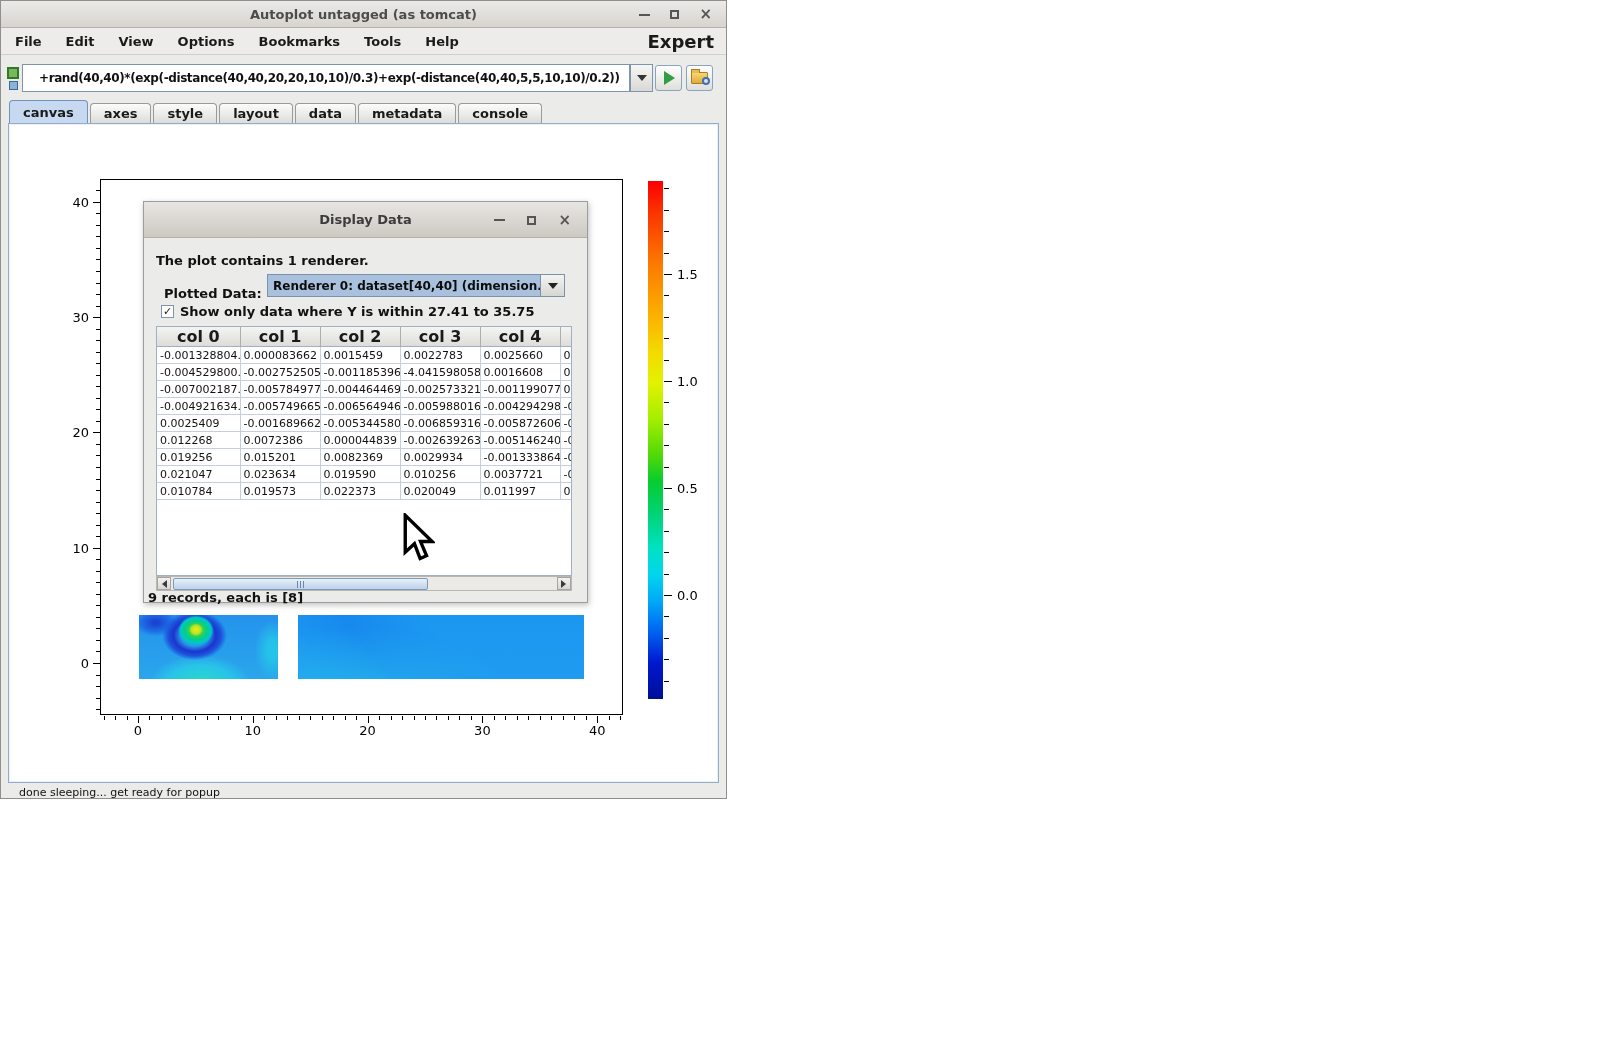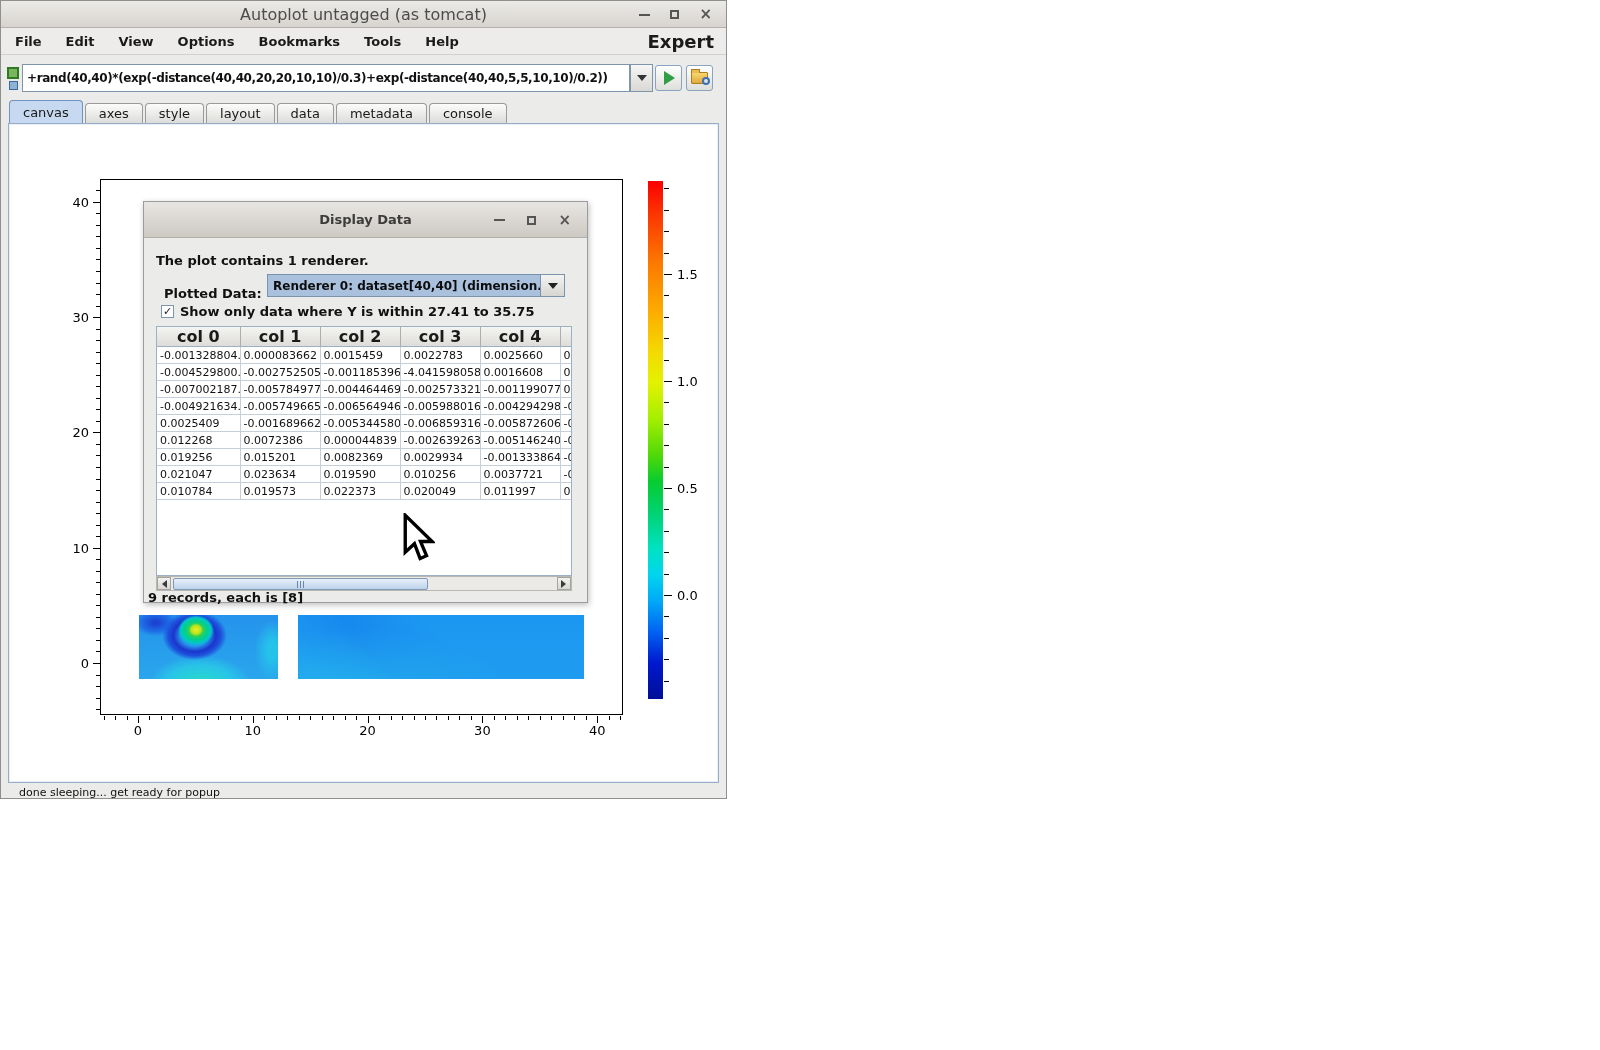--- a/index.html
+++ b/index.html
@@ -5,61 +5,61 @@
   * { margin:0; padding:0; box-sizing:border-box; }
   html,body { width:1600px; height:1050px; background:#ffffff;
     font-family:"DejaVu Sans","Liberation Sans",sans-serif; }
   #window { position:absolute; left:0; top:8; width:727px; height:799px;
     background:#ebebe9; border:1px solid #8f8f8f; }
 
   
   .titlebar { position:absolute; left:0; top:0; width:725px; height:27px;
     background:linear-gradient(#eceae7,#d7d4cf); border-bottom:1px solid #b5b2ac;
     display:flex; align-items:center; justify-content:center; }
-  .titlebar .wtitle { font-size:16px; font-weight:normal; color:#4c4c4c; }
+  .titlebar .wtitle { font-size:13px; font-weight:bold; color:#4c4c4c; }
   .winbtns { position:absolute; right:14px; top:0; height:27px; display:flex; align-items:center; gap:20px; }
   .btn-min  { width:11px; height:2px; background:#555; }
   .btn-max  { width:9px; height:9px; border:2px solid #555; }
   .btn-close{ font-size:15px; font-weight:bold; color:#555; line-height:1; }
 
   
   .menubar { position:absolute; left:0; top:27px; width:725px; height:27px;
     background:#edecea; border-bottom:1px solid #d2d0cc;
     display:flex; align-items:center; padding:0 12px 0 14px; gap:24px; }
   .menubar .mitem { font-size:13px; font-weight:bold; color:#1a1a1a; }
   .menubar .mexpert { margin-left:auto; font-size:18px; font-weight:bold; color:#1a1a1a; }
 
   
   .led-green { position:absolute; left:6px; top:66px; width:12px; height:12px;
     background:#79b75c; border:2px solid #2f7a22; }
   .led-blue  { position:absolute; left:8px; top:80px; width:9px; height:9px;
     background:#8cb2d6; border:1px solid #3b6a9a; }
   .urifield { position:absolute; left:21px; top:63px; width:608px; height:28px;
     background:#fff; border:1px solid #7f95ab; display:flex; align-items:center; overflow:hidden; }
   .urifield .uritext { font-size:12px; font-weight:bold; letter-spacing:-0.4px;
-    color:#111; white-space:nowrap; padding-left:4px; }
+    color:#111; white-space:nowrap; padding-left:16px; }
   .uriarrow { position:absolute; left:629px; top:63px; width:23px; height:28px;
     background:linear-gradient(#f6f6f4,#d9d8d4); border:1px solid #7f95ab;
     display:flex; align-items:center; justify-content:center; }
   .tri-down { width:0; height:0; border:5px solid transparent; border-top:6px solid #333; margin-top:5px; }
   .toolbtn { position:absolute; top:64px; width:27px; height:26px; border:1px solid #8aa3c0;
     border-radius:3px; background:linear-gradient(#ffffff,#dededa);
     display:flex; align-items:center; justify-content:center; }
   .play-tri { width:0; height:0; border-top:7px solid transparent; border-bottom:7px solid transparent;
     border-left:11px solid #2f9e44; margin-left:2px; }
   .folder { position:relative; width:17px; height:12px;
     background:linear-gradient(#f7d66f,#e2a93d); border:1px solid #a97f1f; border-radius:1px; }
   .folder:before { content:""; position:absolute; left:-1px; top:-4px; width:7px; height:3px;
     background:#e9bd52; border:1px solid #a97f1f; border-bottom:none; }
   .mag { position:absolute; right:-3px; bottom:-2px; width:8px; height:8px;
     border:2px solid #3f6fb5; border-radius:50%; background:rgba(222,236,255,.85); }
 
   
   .tabsrow { position:absolute; left:8px; top:99px; height:24px; display:flex; align-items:flex-end; gap:2px; }
-  .tab { font-size:13px; font-weight:normal; color:#1a1a1a; padding:2px 13px 3px 13px;
+  .tab { font-size:13px; font-weight:bold; color:#1a1a1a; padding:2px 13px 3px 13px;
     background:linear-gradient(#fcfcfb,#dadad7); border:1px solid #9a9a9a; border-bottom:none;
     border-radius:4px 4px 0 0; height:21px; }
   .tab.selected { background:#c6d9f1; border-color:#6f93bd; height:24px; padding-top:4px; }
 
   
   .canvas { position:absolute; left:7px; top:122px; width:711px; height:660px;
     background:#fff; border:1px solid #96adc9; box-shadow:inset 0 0 0 1px #e9f0f8; }
 
   .plotbox { position:absolute; left:91px; top:55px; width:523px; height:536px;
     border:1px solid #000; }

